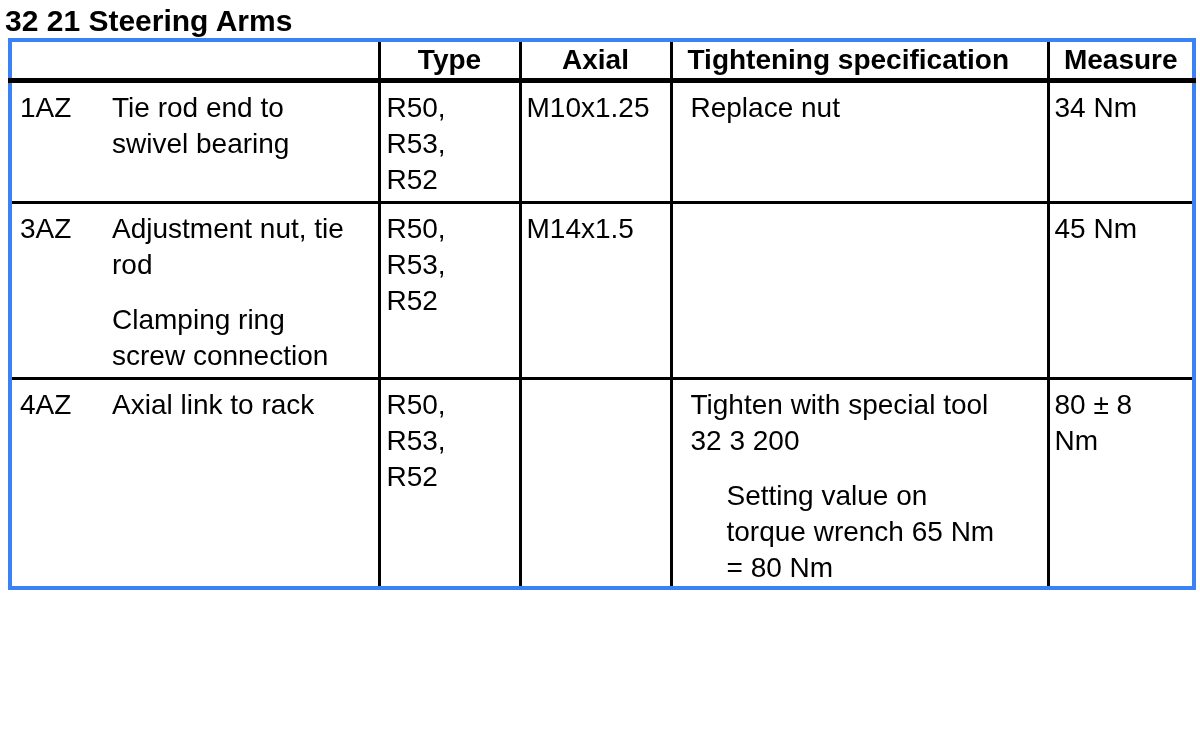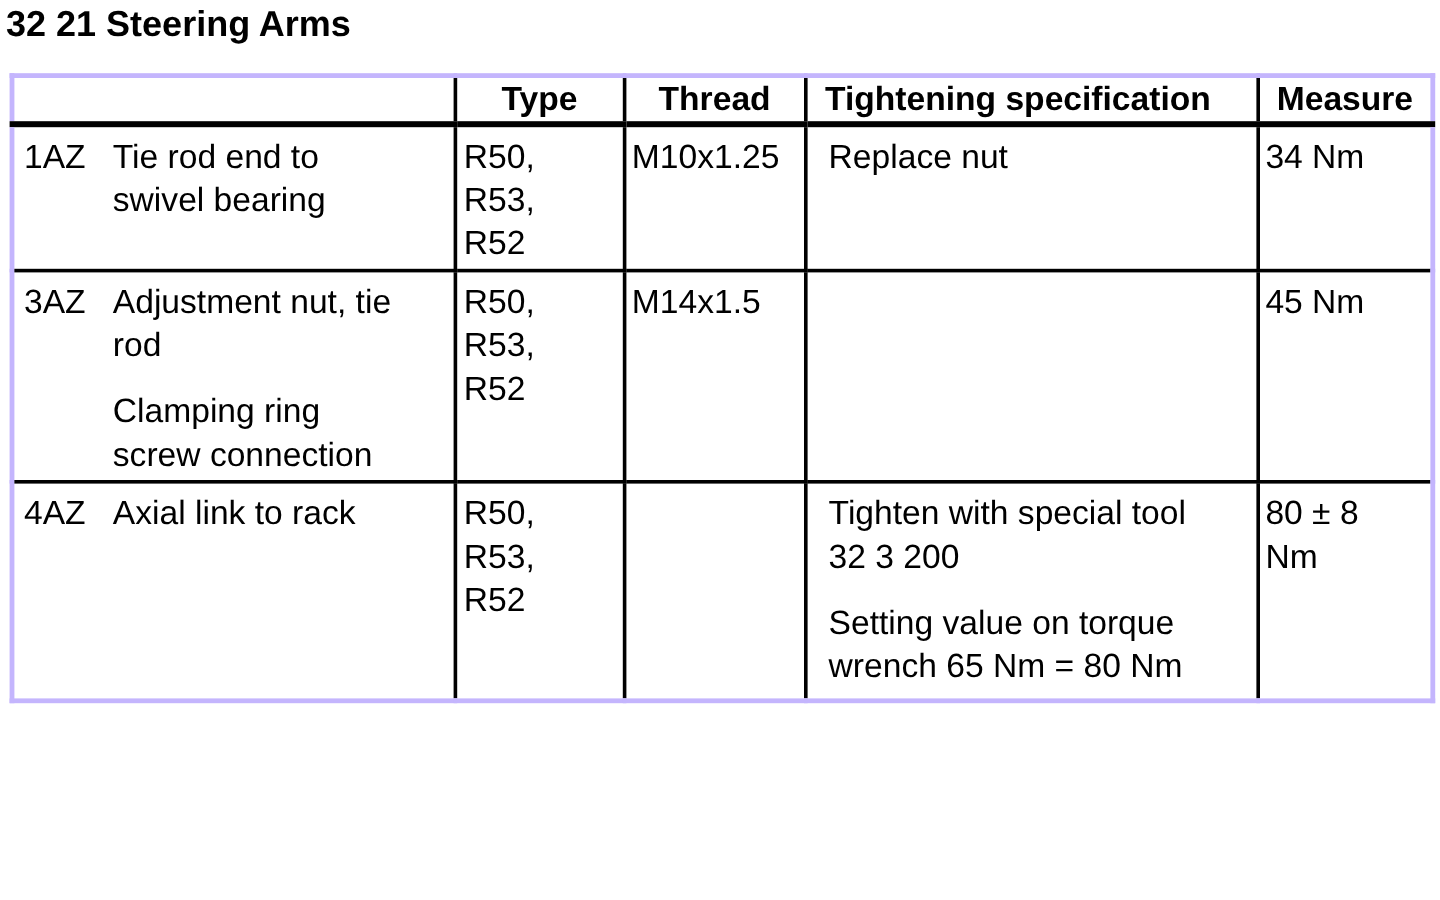--- a/index.html
+++ b/index.html
@@ -17,25 +17,25 @@
     left: 5px; top: 0;
     margin: 0;
     font-size: 30px;
     font-weight: bold;
     line-height: 42px;
     letter-spacing: 0;
   }
 
   table.spec-table {
     position: absolute;
-    left: 8px; top: 61px;
+    left: 8px; top: 38px;
     width: 1184px;
     border-collapse: collapse;
     table-layout: fixed;
-    border: 4px solid #c4b5fd;
+    border: 4px solid #3b82f6;
   }
   col.c-item    { width: 369px; }
   col.c-type    { width: 141px; }
   col.c-thread  { width: 151px; }
   col.c-spec    { width: 377px; }
   col.c-measure { width: 146px; }
 
   th, td {
     border: 3px solid #000000;
     box-sizing: border-box;
@@ -53,33 +53,33 @@
     border-bottom: 5px solid #000000;
   }
   thead th.h-spec { text-align: left; padding-left: 15px; }
 
   tr.r1 td { height: 122px; }
   tr.r2 td { height: 179px; }
   tr.r3 td { height: 176px; }
   tr.r4 td { height: 182px; }
 
   td.item-cell { padding: 7px 0 0 8px; }
-  .item-wrap { display: flex; align-items: flex-start; }
+  .item-wrap { display: flex; align-items: flex-start; gap: 18px; }
   .code { flex: 0 0 74px; }
   .desc { width: 245px; }
   .desc p { margin: 0; }
   .desc p + p { margin-top: 19px; }
 
   td.type-cell   { padding: 7px 4px 0 6px; white-space: pre-line; }
   td.thread-cell { padding: 7px 4px 0 5px; }
 
   td.spec-cell { padding: 7px 8px 0 18px; }
   .spec-wrap { width: 320px; }
   .spec-wrap p { margin: 0; }
-  .spec-wrap p + p { margin-top: 19px; }
+  .spec-wrap p + p { margin-top: 19px; margin-left: 36px; }
 
   td.measure-cell { padding: 7px 4px 0 5px; }
   .measure-wrap { width: 104px; }
 </style>
 </head>
 <body>
 
 <div class="page">
 
   <h1 class="doc-title">32 21 Steering Arms</h1>
@@ -89,21 +89,21 @@
       <col class="c-item">
         <col class="c-type">
         <col class="c-thread">
         <col class="c-spec">
         <col class="c-measure">
     </colgroup>
     <thead>
       <tr>
         <th></th>
         <th>Type</th>
-        <th>Thread</th>
+        <th>Axial</th>
         <th class="h-spec">Tightening specification</th>
         <th>Measure</th>
       </tr>
     </thead>
     <tbody>
 
       <tr class="r1">
         <td class="item-cell">
           <div class="item-wrap">
             <span class="code">1AZ</span>

